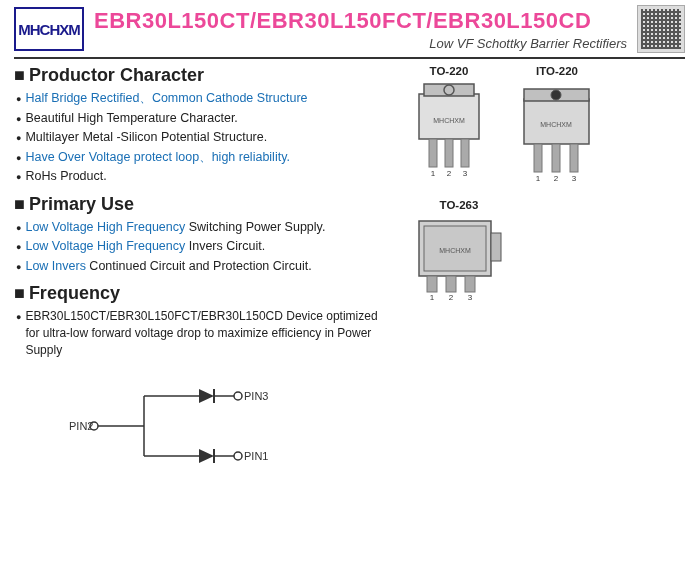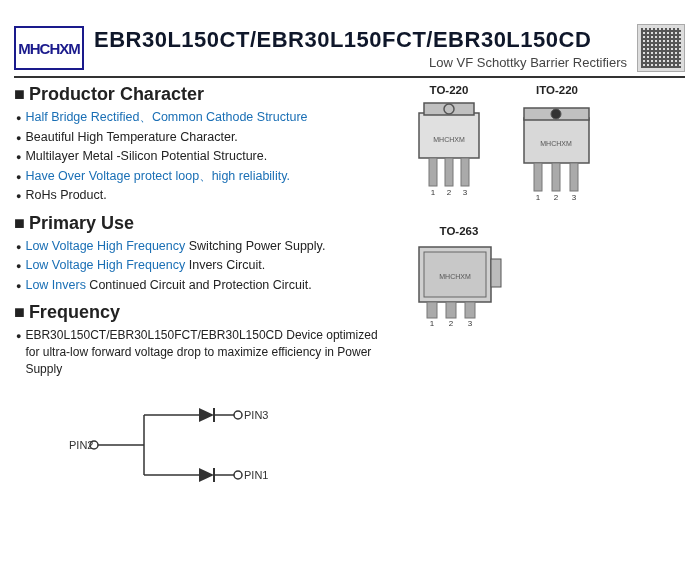--- a/index.html
+++ b/index.html
@@ -10,21 +10,21 @@
       font-family: Arial, sans-serif;
       font-size: 13px;
       color: #222;
       overflow: hidden;
       position: relative;
     }
 
     .page {
       width: 699px;
       height: 585px;
-      padding: 24px 14px;
+      padding: 5px 14px;
       position: relative;
     }
 
     
     .header {
       display: flex;
       align-items: center;
       border-bottom: 2px solid #333;
       padding-bottom: 4px;
       margin-bottom: 6px;
@@ -46,29 +46,30 @@
       flex-shrink: 0;
     }
 
     .header-title-block {
       flex: 1;
     }
 
     .header-title-block h1 {
       font-size: 22px;
       font-weight: 900;
-      color: #0f172a;
+      color: #ec4899;
       letter-spacing: 0.5px;
     }
 
     .header-subtitle {
       font-size: 13px;
       color: #444;
       text-align: right;
       margin-top: 2px;
+      font-style: italic;
     }
 
     .qr-placeholder {
       width: 48px;
       height: 48px;
       background: #ddd;
       border: 1px solid #aaa;
       margin-left: 10px;
       flex-shrink: 0;
       position: relative;
@@ -180,21 +181,21 @@
     .right-packages {
       display: flex;
       flex-direction: column;
       align-items: flex-start;
       padding-top: 0;
     }
 
     .pkg-row-1 {
       display: flex;
       gap: 18px;
-      margin-bottom: 11px;
+      margin-bottom: 4px;
     }
   </style>
 </head>
 <body>
 
 <div class="page">
 
   <div class="header">
     <div class="logo-box">
       <span>MHCHXM</span>

